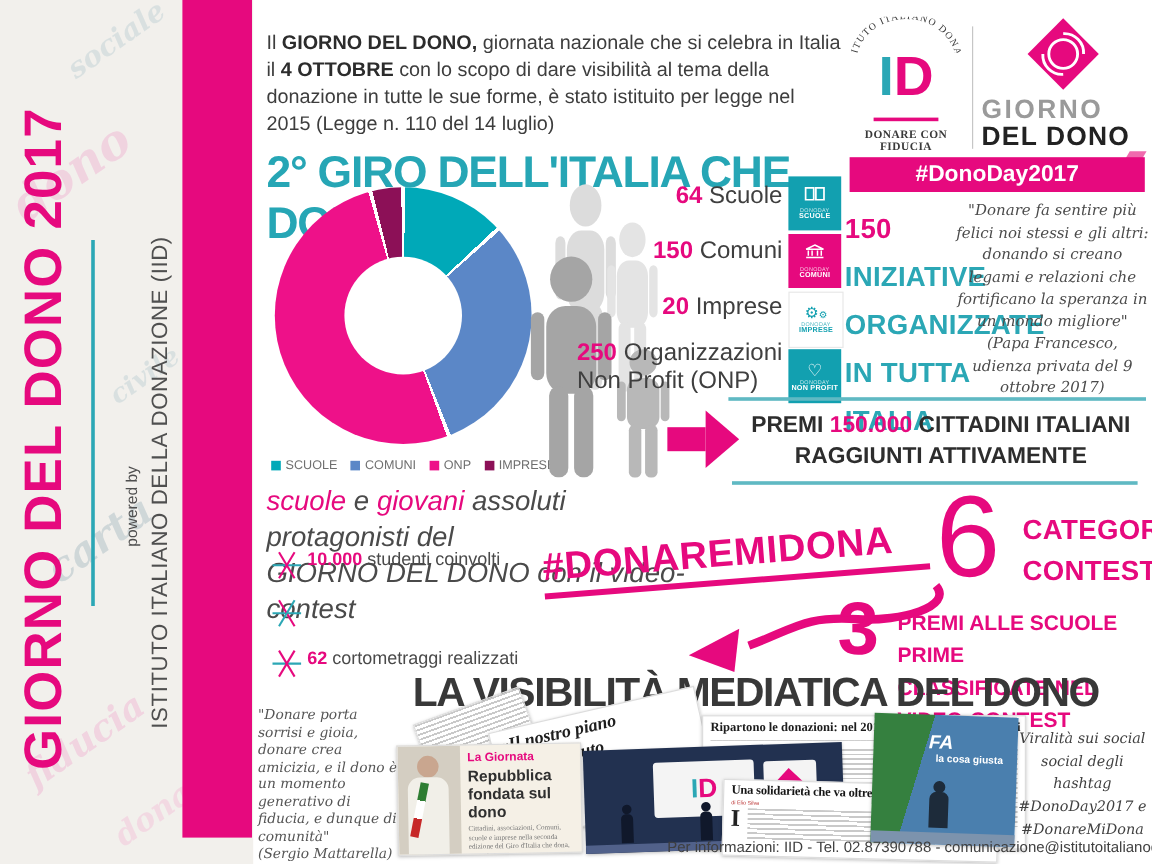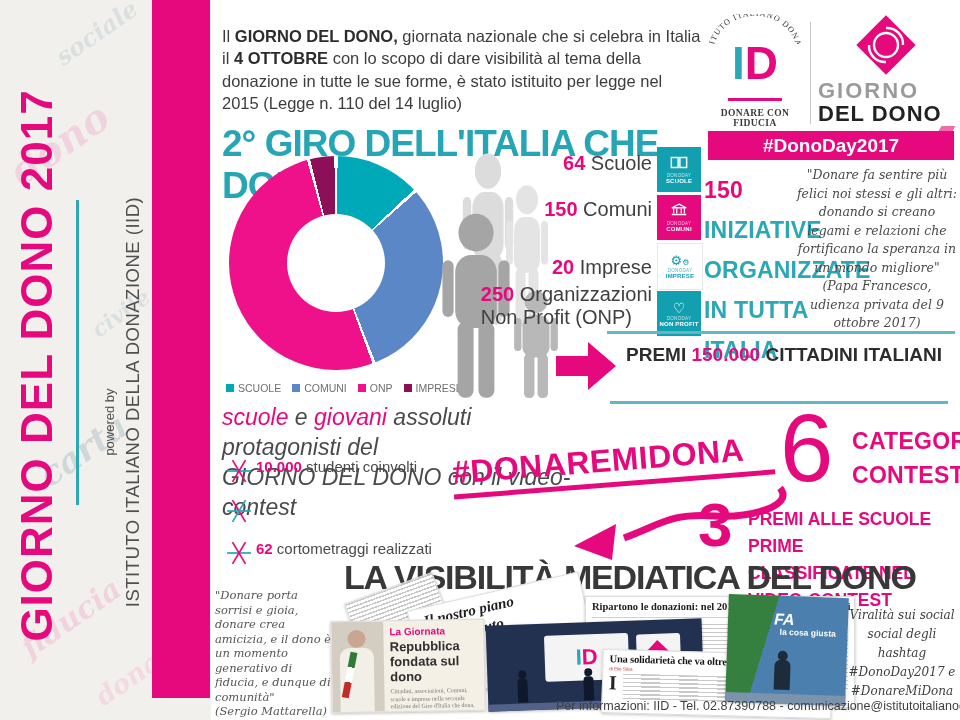--- a/index.html
+++ b/index.html
@@ -213,21 +213,21 @@
       </g>
     </defs>
     <use href="#person" transform="translate(20,2) scale(0.60,0.80)" fill="#dcdcdc"></use>
     <use href="#person" transform="translate(64,34) scale(0.50,0.66)" fill="#e4e4e4"></use>
     <use href="#person" transform="translate(-2,62) scale(0.80,0.86)" fill="#a5a5a5"></use>
     <use href="#person" transform="translate(72,140) scale(0.52,0.50)" fill="#b8b8b8"></use>
   </svg>
 
   <div class="stat" style="top:152px"><span class="num">64</span> <span>Scuole</span></div>
   <div class="stat" style="top:198px"><span class="num">150</span> <span>Comuni</span></div>
-  <div class="stat" style="top:256px"><span class="num">20</span> <span>Imprese</span></div>
+  <div class="stat" style="top:245px"><span class="num">20</span> <span>Imprese</span></div>
   <div class="stat l2" style="top:283px"><span class="num">250</span> <span>Organizzazioni</span><br><span>Non Profit (ONP)</span></div>
 
   <div class="badge b-teal" style="top:147px">
     <span class="b-icon"><svg width="18" height="13" viewBox="0 0 20 14">
           <path d="M1.5 1.5 H9 V12.5 H1.5 Z M11 1.5 H18.5 V12.5 H11 Z" fill="none" stroke="currentColor" stroke-width="1.6"></path>
         </svg></span>
     <span class="b-tag">DONODAY</span>
       <span class="b-label">SCUOLE</span>
   </div>
   <div class="badge b-magenta" style="top:195px">
@@ -259,20 +259,21 @@
   </div>
 
   <div class="hr-teal" style="left:607px;top:331px;width:348px;"></div>
 
   <svg class="abs" style="left:556px;top:340px;" width="60" height="52" viewBox="0 0 60 52">
     <rect x="0" y="16" width="32" height="20" fill="#e6097e"></rect>
     <polygon points="32,2 60,26 32,50" fill="#e6097e"></polygon>
   </svg>
   <div id="reach-text">
     <span>PREMI </span><span class="num">150.000</span><span> CITTADINI ITALIANI</span><br>
+    <span>RAGGIUNTI ATTIVAMENTE</span>
   </div>
   <div class="hr-teal" style="left:610px;top:401px;width:338px;"></div>
 
   <div id="contest-intro">
     <span class="hl">scuole</span><span> e </span><span class="hl">giovani</span><span> assoluti protagonisti del</span><br>
     <span>GIORNO DEL DONO con il video-contest</span>
   </div>
 
   <div class="bullet" style="top:458px">
     <svg width="26" height="26" viewBox="0 0 24 24">

